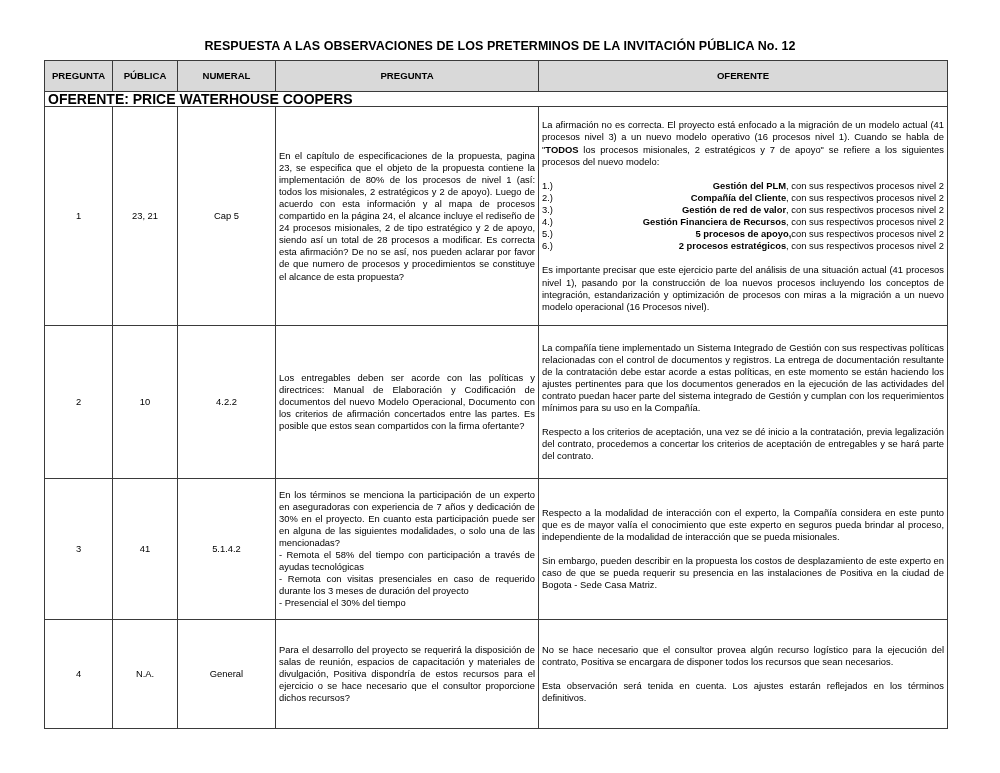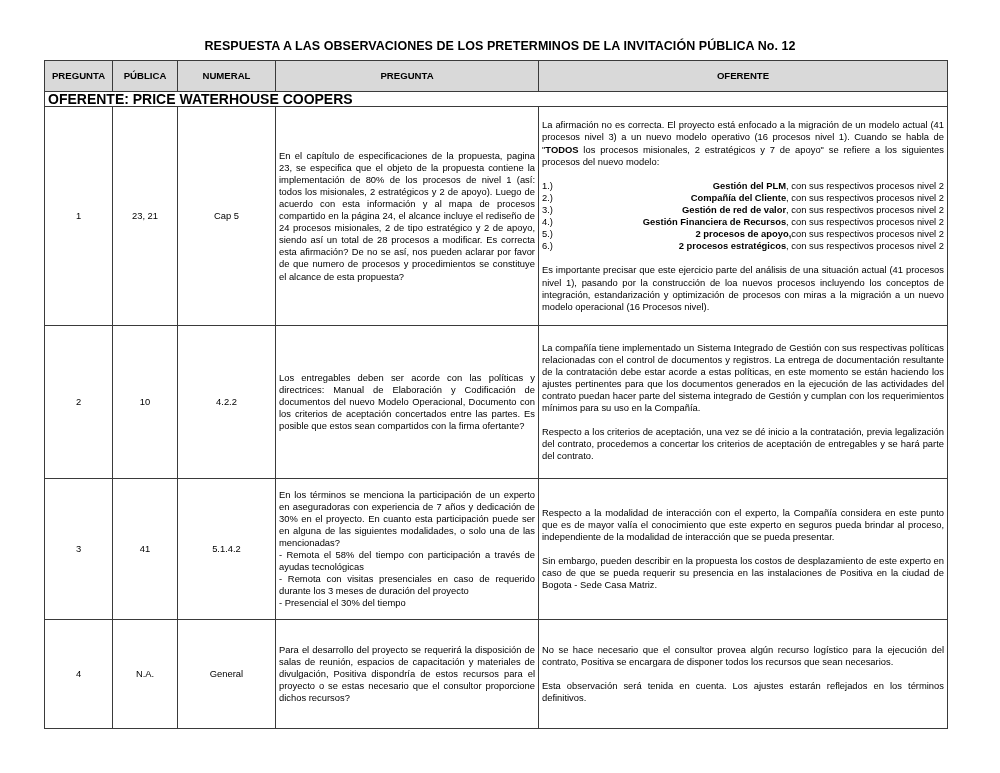--- a/index.html
+++ b/index.html
@@ -112,65 +112,65 @@
         <span class="list-line">
             <span>3.)</span>
             <span><b>Gestión de red de valor</b><span>, con sus respectivos procesos nivel 2</span></span>
           </span>
         <span class="list-line">
             <span>4.)</span>
             <span><b>Gestión Financiera de Recursos</b><span>, con sus respectivos procesos nivel 2</span></span>
           </span>
         <span class="list-line">
             <span>5.)</span>
-            <span><b>2 procesos de apoyo,</b><span> con sus respectivos procesos nivel 2</span></span>
+            <span><b>5 procesos de apoyo,</b><span> con sus respectivos procesos nivel 2</span></span>
           </span>
         <span class="list-line">
             <span>6.)</span>
             <span><b>2 procesos estratégicos</b><span>, con sus respectivos procesos nivel 2</span></span>
           </span>
         <span class="blank"></span>
         <span class="para">Es importante precisar que este ejercicio parte del análisis de una situación actual (41 procesos nivel 1), pasando por la construcción de loa nuevos procesos incluyendo los conceptos de integración, estandarización y optimización de procesos con miras a la migración a un nuevo modelo operacional (16 Procesos nivel).</span>
       </td>
     </tr>
 
     <tr style="height:153px">
       <td class="center">2</td>
       <td class="center">10</td>
       <td class="center">4.2.2</td>
-      <td class="just">Los entregables deben ser acorde con las políticas y directrices: Manual de Elaboración y Codificación de documentos del nuevo Modelo Operacional, Documento con los criterios de aceptación concertados entre las partes. Es posible que estos sean compartidos con la firma ofertante?</td>
+      <td class="just">Los entregables deben ser acorde con las políticas y directrices: Manual de Elaboración y Codificación de documentos del nuevo Modelo Operacional, Documento con los criterios de afirmación concertados entre las partes. Es posible que estos sean compartidos con la firma ofertante?</td>
       <td class="just">
         <span class="para">La compañía tiene implementado un Sistema Integrado de Gestión con sus respectivas políticas relacionadas con el control de documentos y registros. La entrega de documentación resultante de la contratación debe estar acorde a estas políticas, en este momento se están haciendo los ajustes pertinentes para que los documentos generados en la ejecución de las actividades del contrato puedan hacer parte del sistema integrado de Gestión y cumplan con los requerimientos mínimos para su uso en la Compañía.</span>
         <span class="blank"></span>
         <span class="para">Respecto a los criterios de aceptación, una vez se dé inicio a la contratación, previa legalización del contrato, procedemos a concertar los criterios de aceptación de entregables y se hará parte del contrato.</span>
       </td>
     </tr>
 
     <tr style="height:141px">
       <td class="center">3</td>
       <td class="center">41</td>
       <td class="center">5.1.4.2</td>
       <td class="just">
         <span class="para">En los términos se menciona la participación de un experto en aseguradoras con experiencia de 7 años y dedicación de 30% en el proyecto. En cuanto esta participación puede ser en alguna de las siguientes modalidades, o solo una de las mencionadas?</span>
         <span class="para">- Remota el 58% del tiempo con participación a través de ayudas tecnológicas</span>
         <span class="para">- Remota con visitas presenciales en caso de requerido durante los 3 meses de duración del proyecto</span>
         <span class="para">- Presencial el 30% del tiempo</span>
       </td>
       <td class="just">
-        <span class="para">Respecto a la modalidad de interacción con el experto, la Compañía considera en este punto que es de mayor valía el conocimiento que este experto en seguros pueda brindar al proceso, independiente de la modalidad de interacción que se pueda presentar.</span>
+        <span class="para">Respecto a la modalidad de interacción con el experto, la Compañía considera en este punto que es de mayor valía el conocimiento que este experto en seguros pueda brindar al proceso, independiente de la modalidad de interacción que se pueda misionales.</span>
         <span class="blank"></span>
         <span class="para">Sin embargo, pueden describir en la propuesta los costos de desplazamiento de este experto en caso de que se pueda requerir su presencia en las instalaciones de Positiva en la ciudad de Bogota - Sede Casa Matriz.</span>
       </td>
     </tr>
 
     <tr style="height:109px">
       <td class="center">4</td>
       <td class="center">N.A.</td>
       <td class="center">General</td>
-      <td class="just">Para el desarrollo del proyecto se requerirá la disposición de salas de reunión, espacios de capacitación y materiales de divulgación, Positiva dispondría de estos recursos para el proyecto o se estas necesario que el consultor proporcione dichos recursos?</td>
+      <td class="just">Para el desarrollo del proyecto se requerirá la disposición de salas de reunión, espacios de capacitación y materiales de divulgación, Positiva dispondría de estos recursos para el ejercicio o se hace necesario que el consultor proporcione dichos recursos?</td>
       <td class="just">
         <span class="para">No se hace necesario que el consultor provea algún recurso logístico para la ejecución del contrato, Positiva se encargara de disponer todos los recursos que sean necesarios.</span>
         <span class="blank"></span>
         <span class="para">Esta observación será tenida en cuenta. Los ajustes estarán reflejados en los términos definitivos.</span>
       </td>
     </tr>
   </tbody>
 </table>
 
 </body></html>

